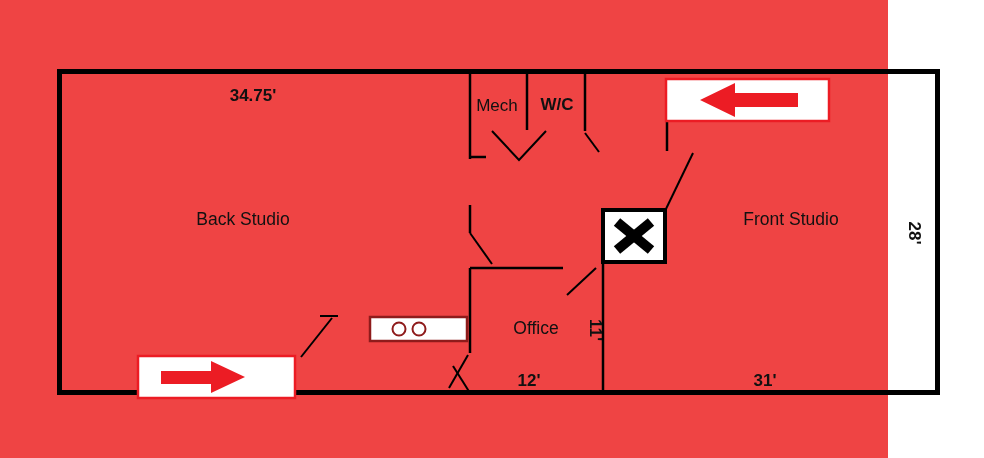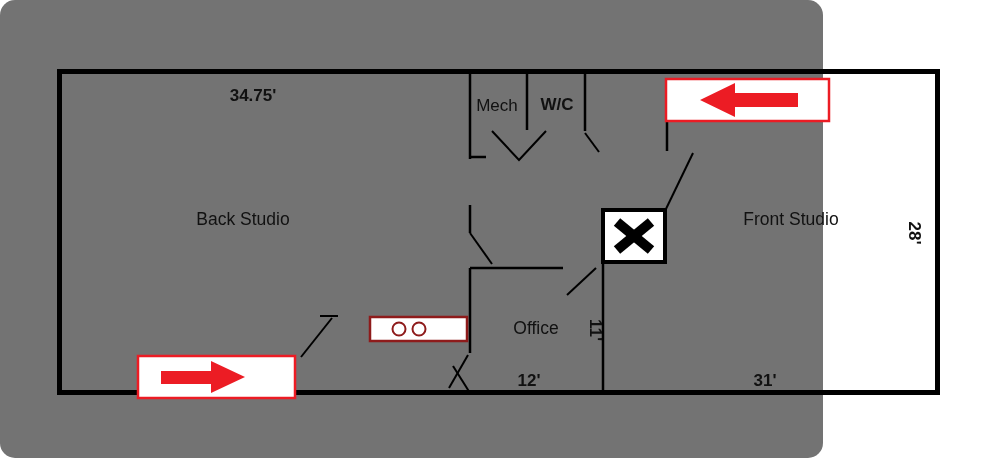--- a/index.html
+++ b/index.html
@@ -2,25 +2,24 @@
 <html><head>
 <meta charset="utf-8">
 <style>
   html, body {
     margin: 0;
     padding: 0;
     background: #ffffff;
   }
   .stage {
     position: relative;
-    width: 823px;
+    width: 888px;
     height: 458px;
-    background: #737373;
+    background: #ef4444;
     font-family: "Liberation Sans", sans-serif;
-    border-radius: 15px;
   }
   svg text {
     font-family: "Liberation Sans", sans-serif;
     fill: #111111;
   }
   .room-label { font-size: 17.5px; font-weight: 400; }
   .dim-label  { font-size: 17px;  font-weight: 700; }
   .small-label{ font-size: 17px;  font-weight: 400; }
   .small-label-bold { font-size: 17px; font-weight: 700; }
 </style>

